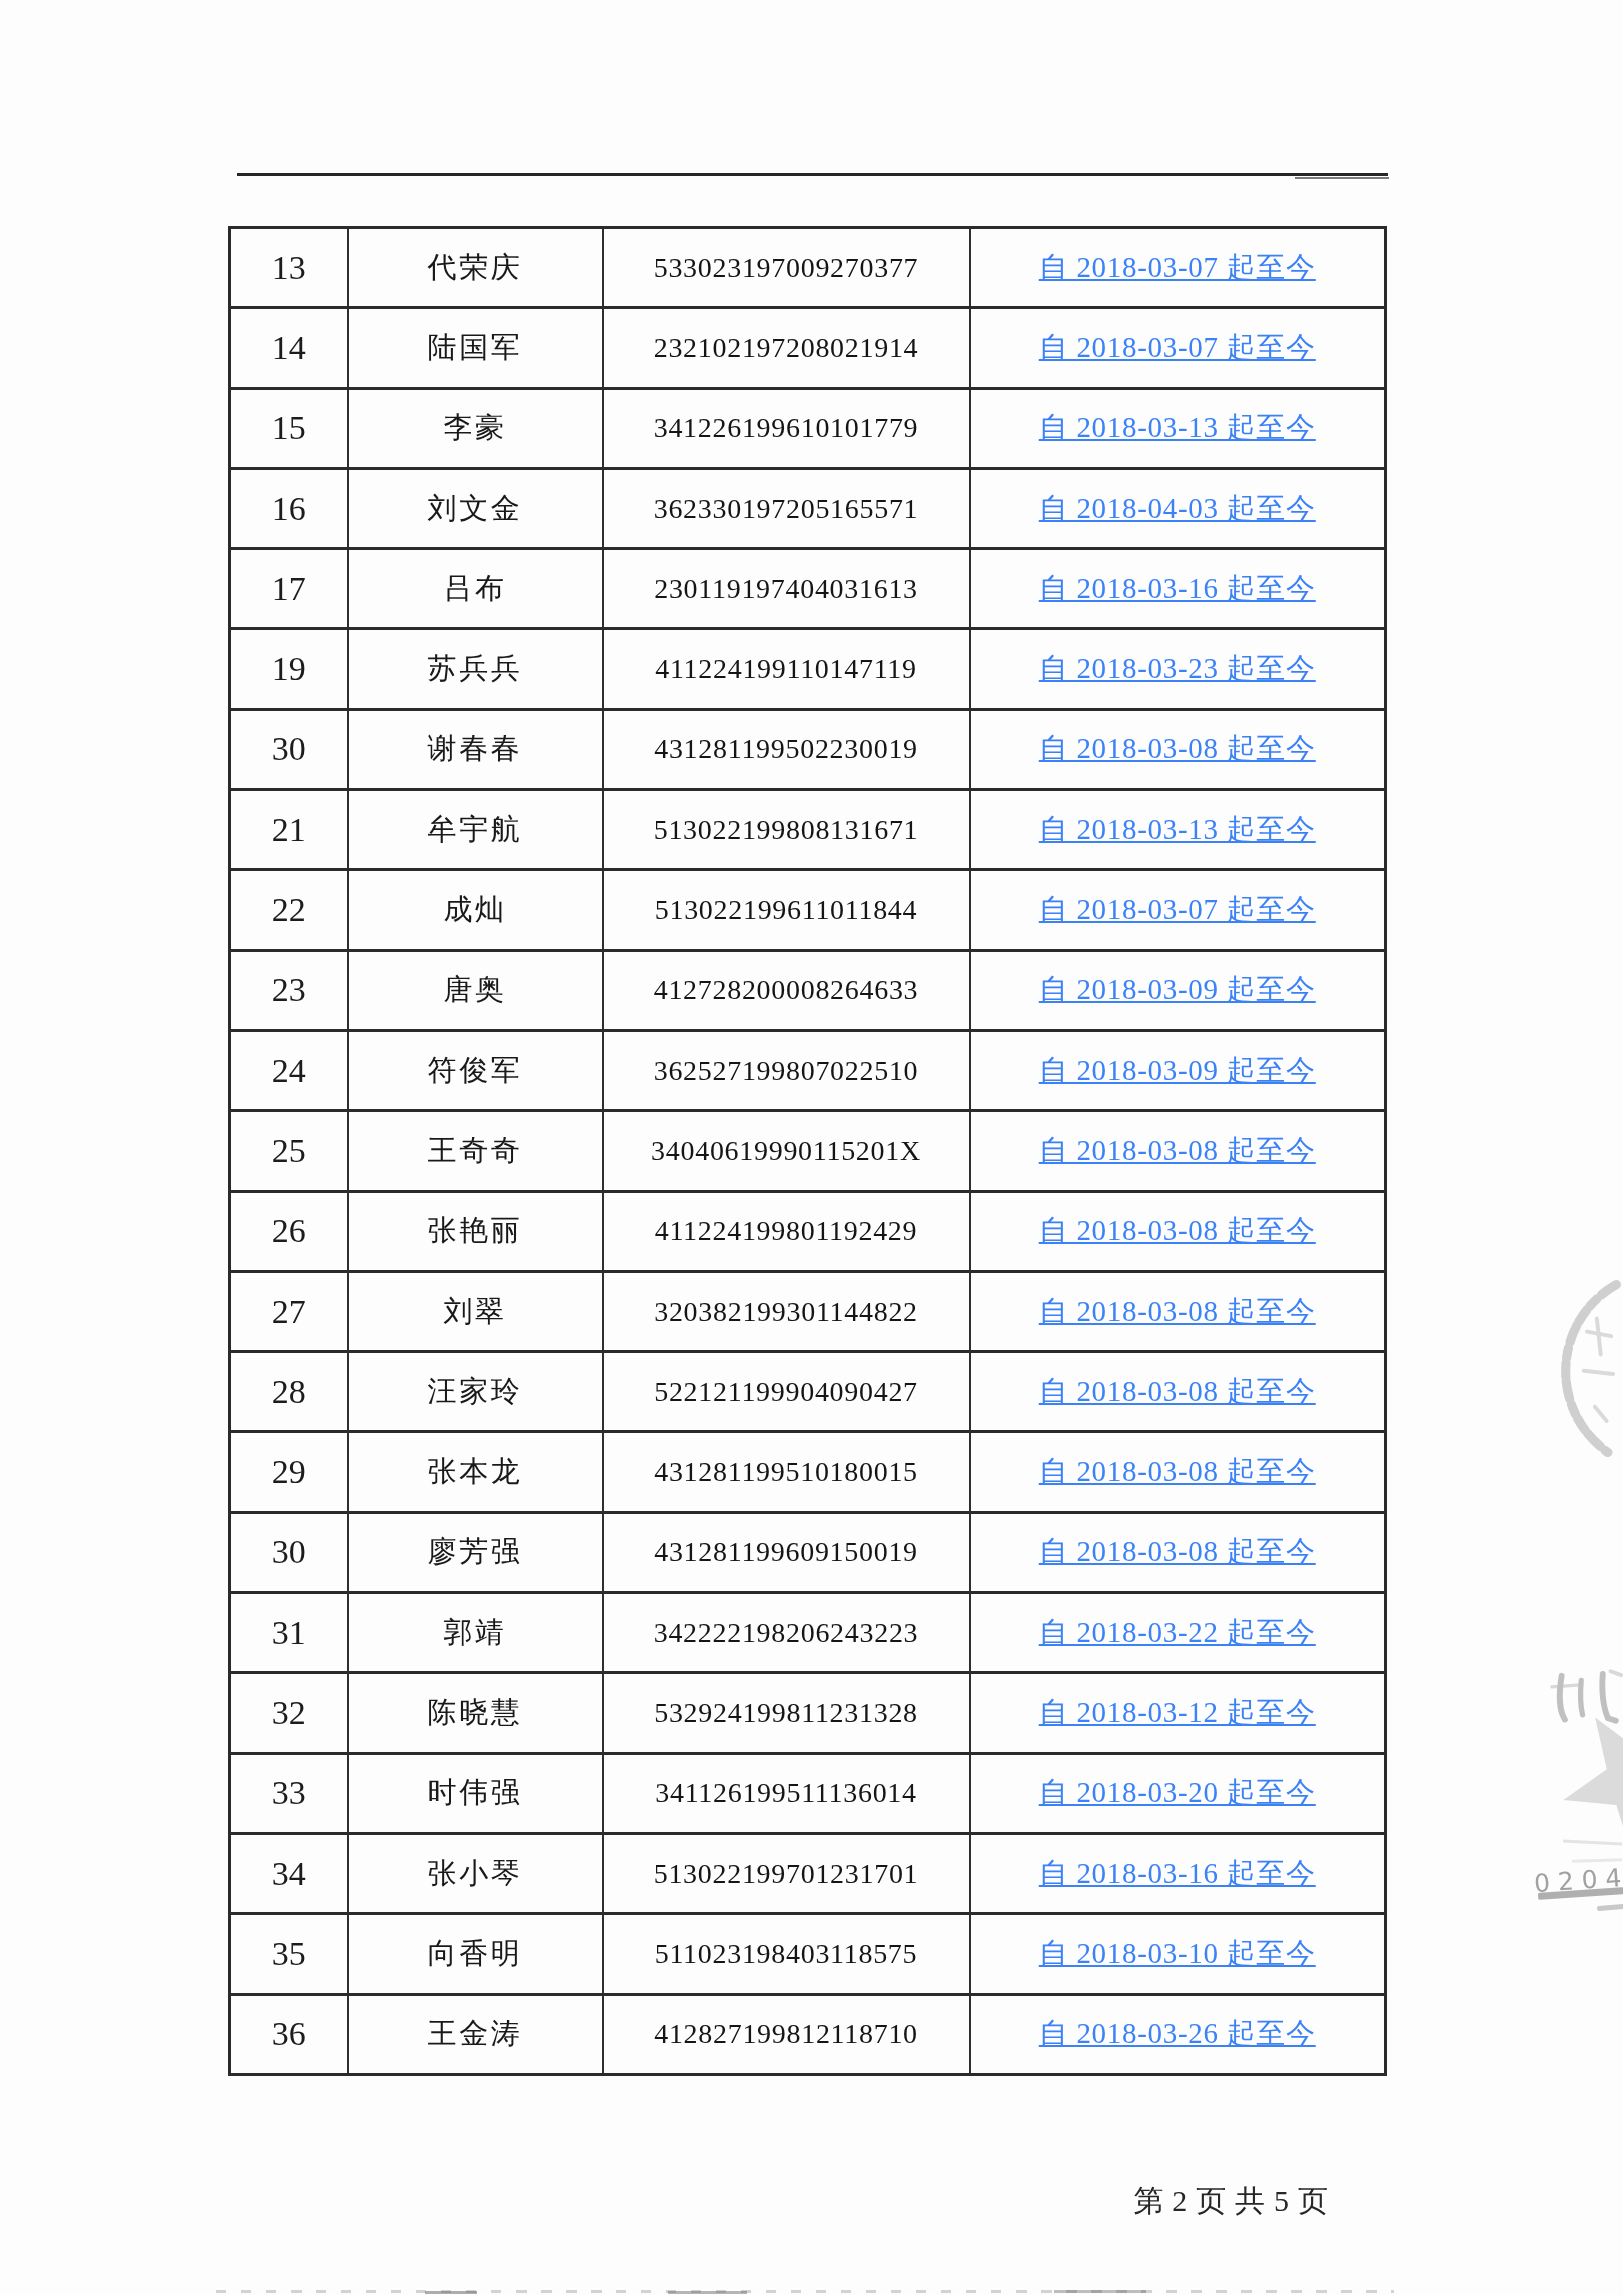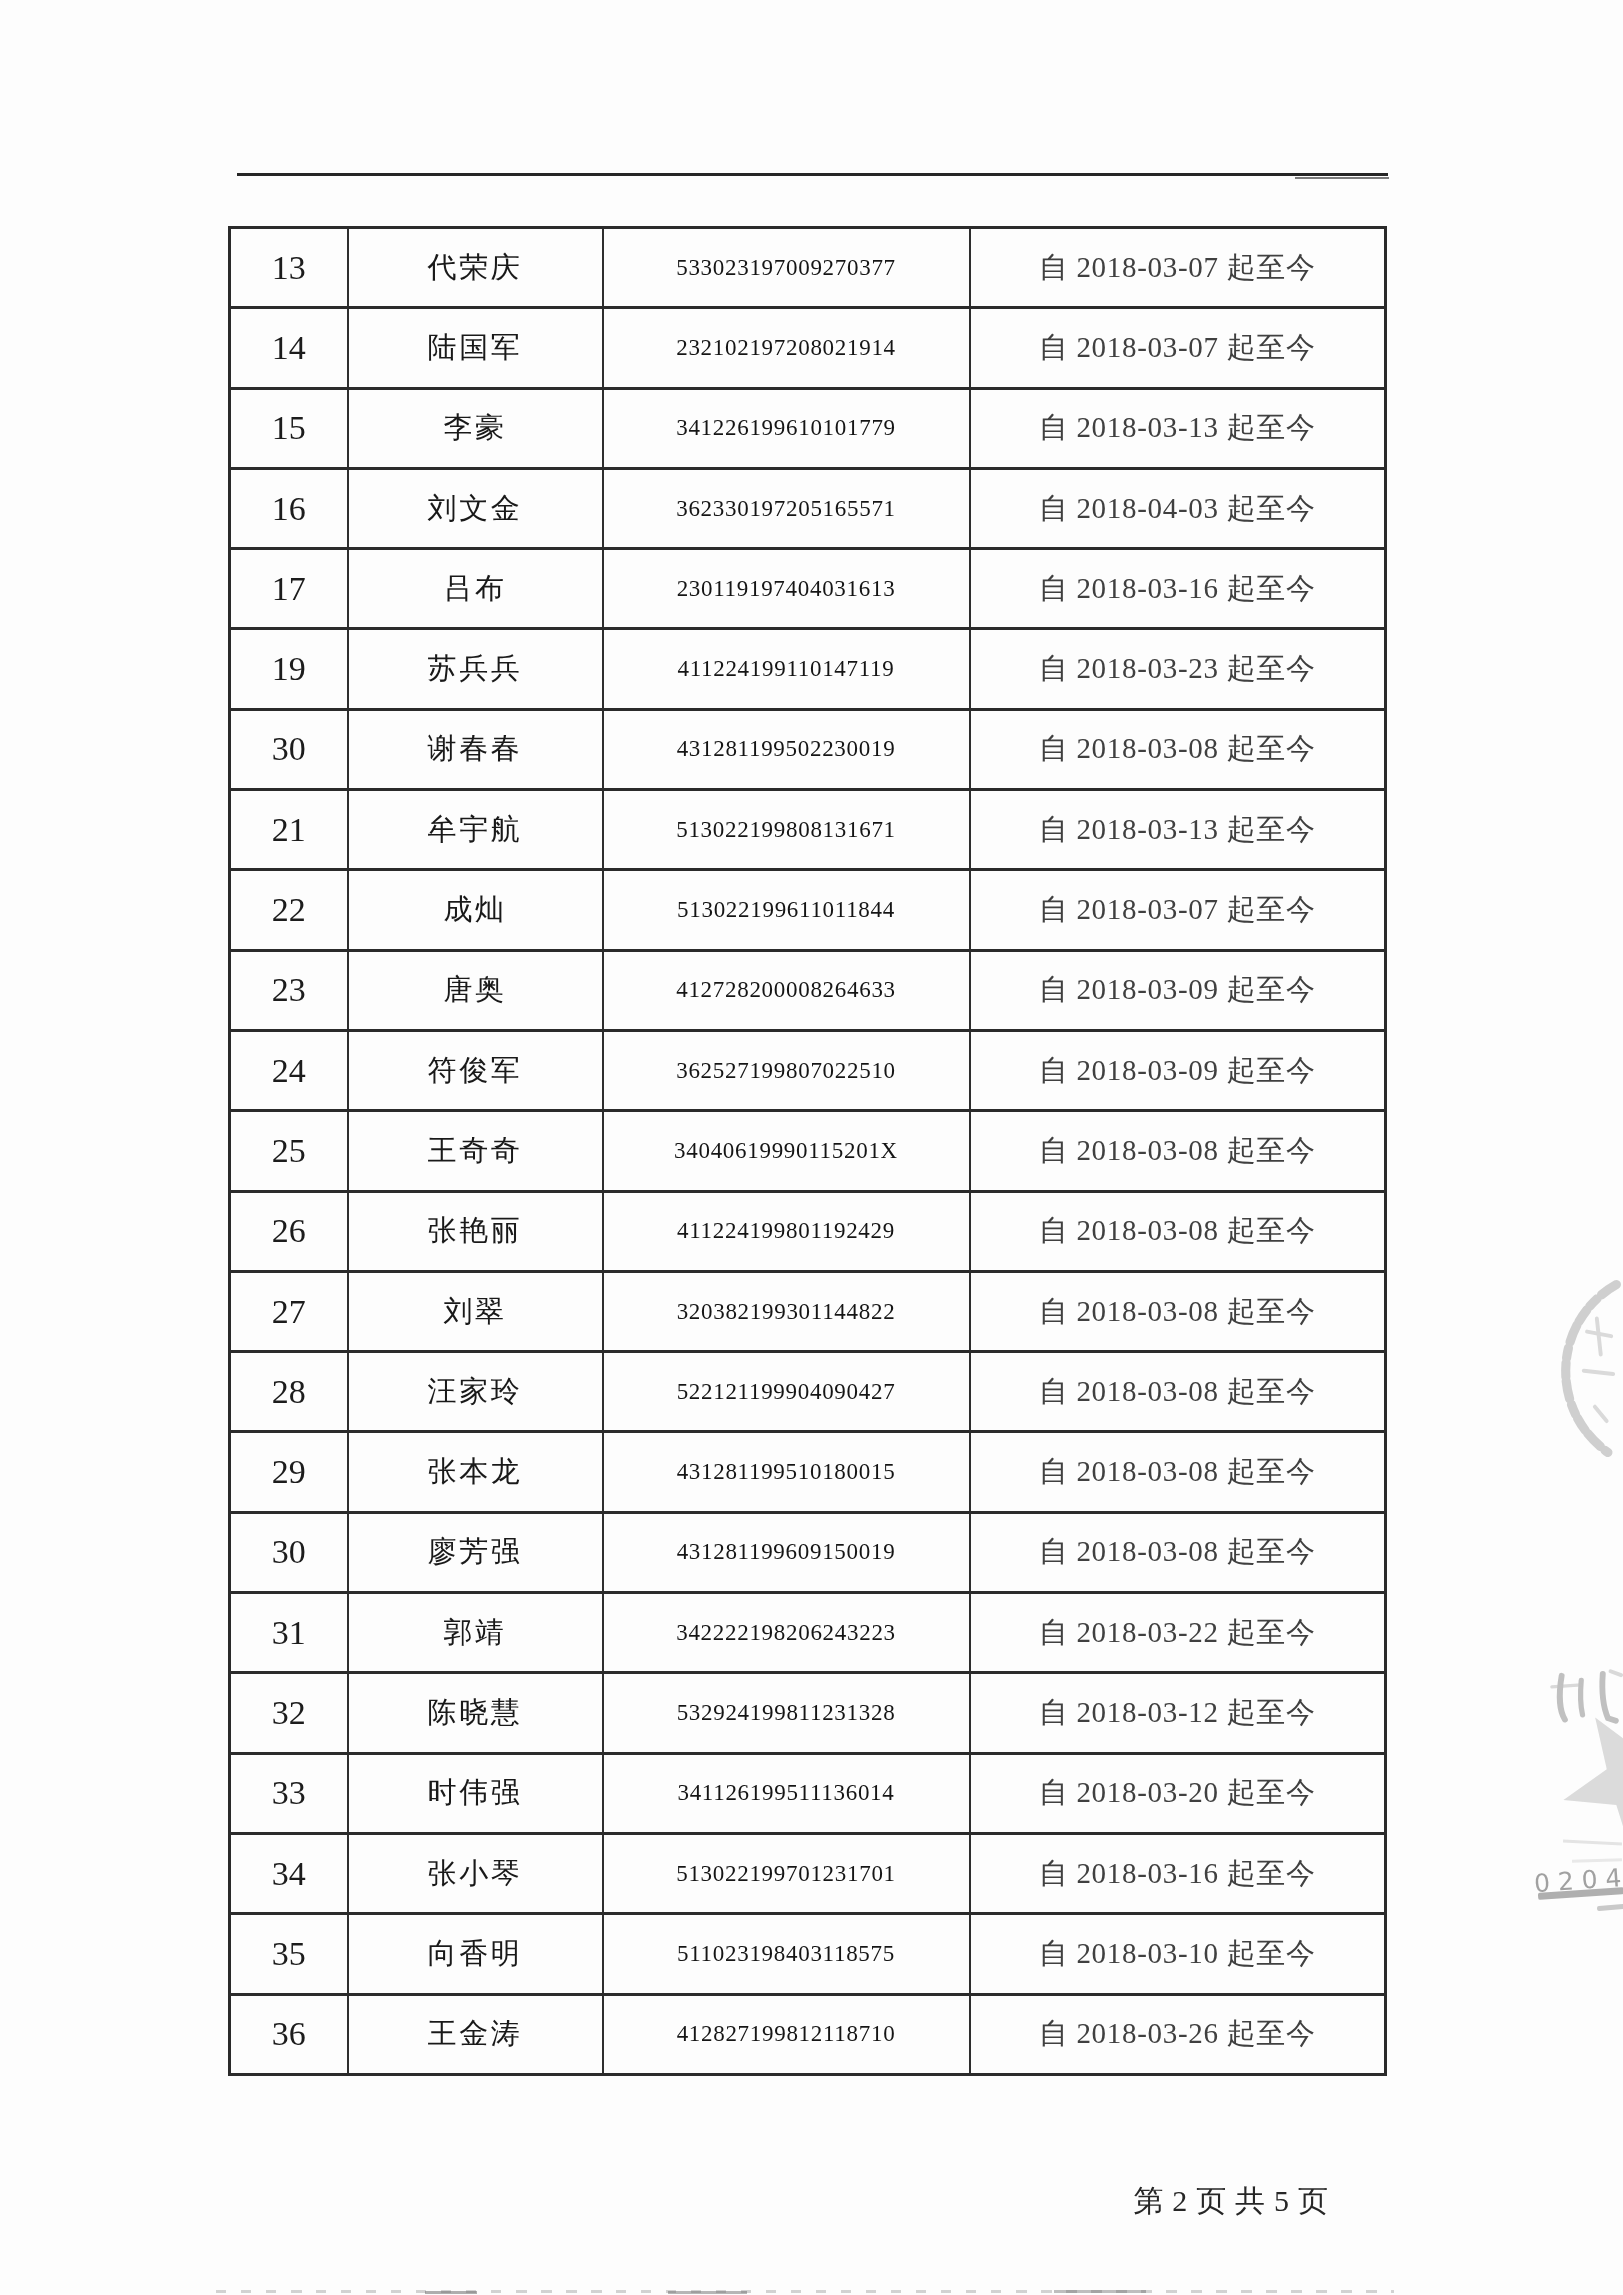--- a/index.html
+++ b/index.html
@@ -43,22 +43,22 @@
     border-top: 3.3px solid #2b2b2b;
     border-bottom: 3.3px solid #2b2b2b;
     text-align: center;
     vertical-align: middle;
     padding: 0;
     overflow: hidden;
     white-space: nowrap;
   }
   td.c-no     { font-size: 34px; color: #1c1c1c; }
   td.c-name   { font-size: 29px; letter-spacing: 2.6px; color: #191919; }
-  td.c-id     { font-size: 23px; letter-spacing: 0.7px; color: #151515; }
-  td.c-period { font-size: 29px; letter-spacing: 0.7px; color: #404040; }
+  td.c-id     { font-size: 28px; letter-spacing: 0.7px; color: #151515; }
+  td.c-period { font-size: 29px; letter-spacing: 0.7px; color: #3b82f6; text-decoration: underline; }
 
   
   .page-footer {
     position: absolute;
     left: 1100px; top: 2173px;
     width: 262px;
     text-align: center;
     font-size: 30px;
     letter-spacing: 0.7px;
     color: #262626;

